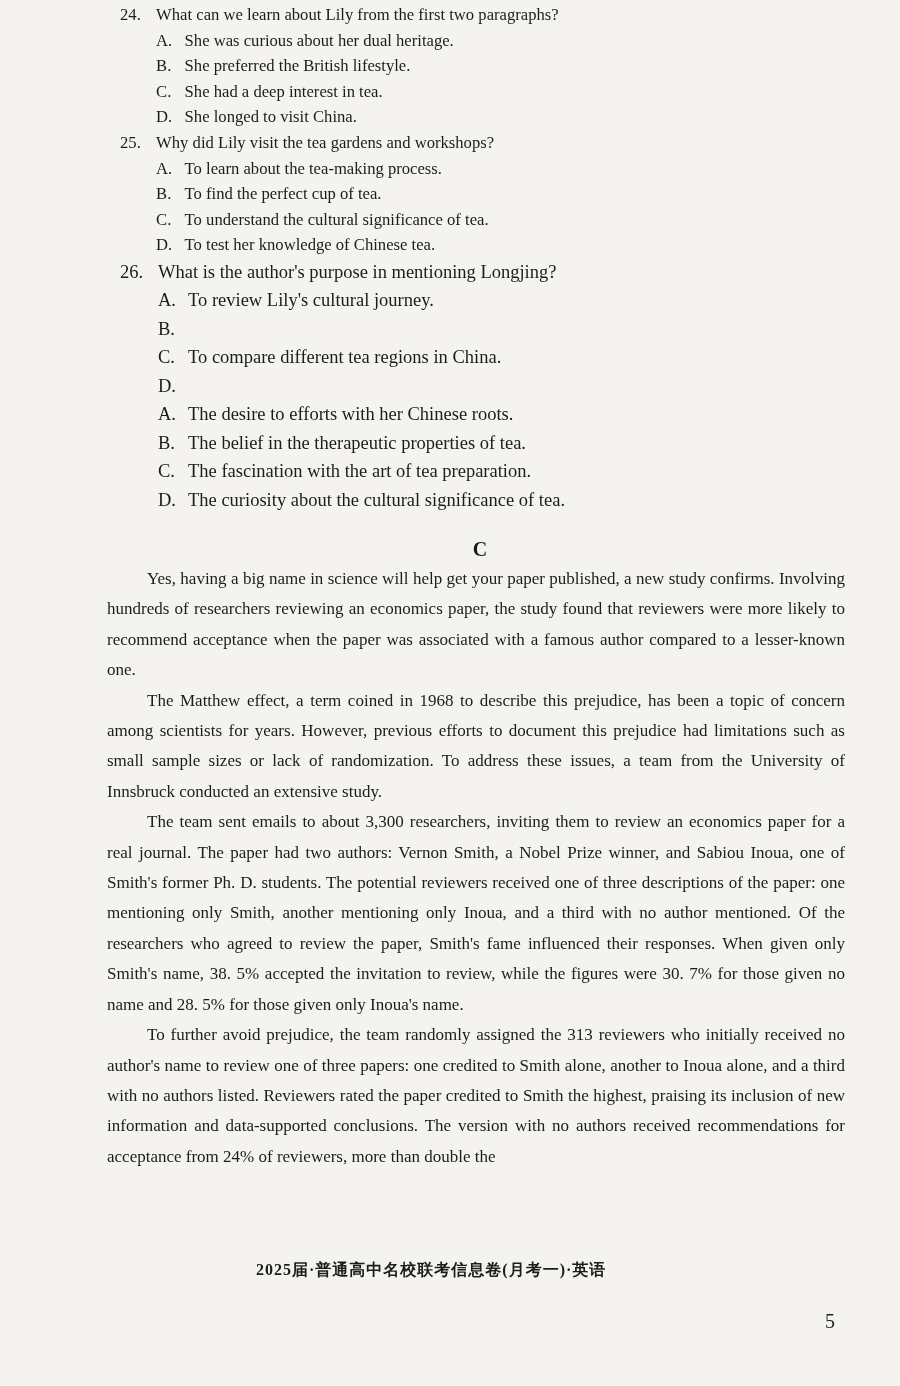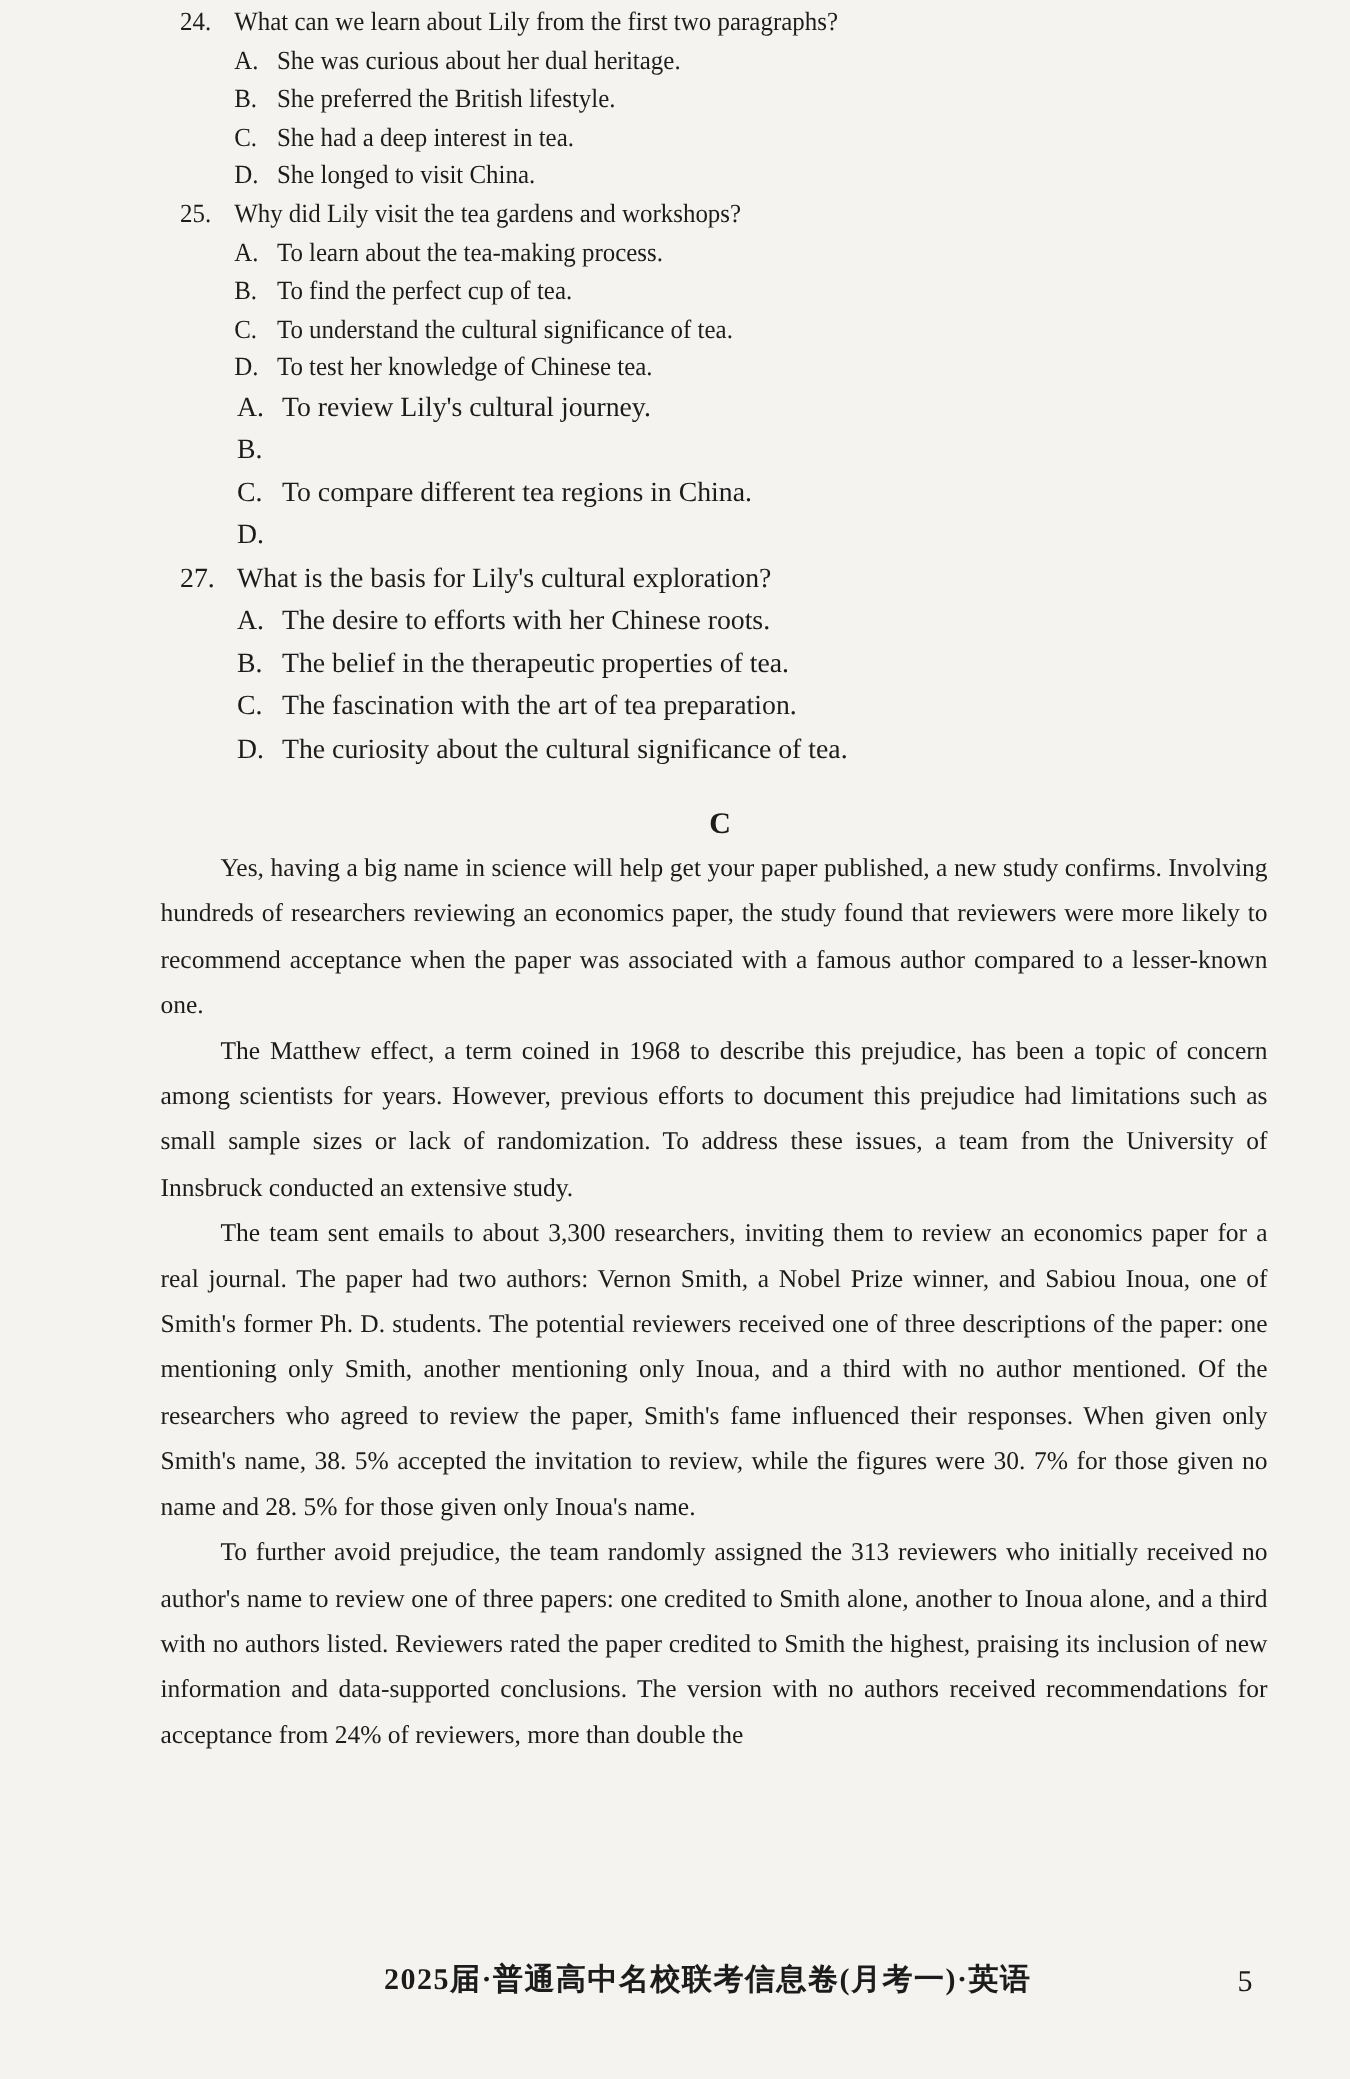--- a/index.html
+++ b/index.html
@@ -23,21 +23,21 @@
     .section-letter {
       position: absolute; left: 0; width: 960px; top: 538px; text-align: center;
       font-size: 20px; font-weight: bold;
     }
     .passage {
       position: absolute; left: 107px; top: 564px; width: 738px;
       font-size: 17px; line-height: 30.4px; text-align: justify;
     }
     .passage p { margin: 0; text-indent: 40px; }
     .footer {
-      position: absolute; left: 256px; top: 1306px; font-size: 20px; font-weight: bold;
+      position: absolute; left: 256px; top: 1260px; font-size: 16px; font-weight: bold;
       letter-spacing: 1px;
     }
     .page-num { position: absolute; left: 825px; top: 1310px; font-size: 20px; }
   </style>
 </head>
 <body>
 
 <div class="page">
 
   <div class="questions">
@@ -82,40 +82,40 @@
             <span>To understand the cultural significance of tea.</span>
           </div>
         <div class="opt">
             <span class="opt-letter">D.</span>
             <span>To test her knowledge of Chinese tea.</span>
           </div>
       </div>
     </div>
     <div class="q-set2">
       <div class="q">
+        <div class="q-stem">
+            <span class="q-num">26.</span>
+            <span>What is the author's purpose in mentioning Longjing?</span>
+          </div>
         <div class="opt">
             <span class="opt-letter">A.</span>
             <span>To review Lily's cultural journey.</span>
           </div>
         <div class="opt">
             <span class="opt-letter">B.</span>
           </div>
         <div class="opt">
             <span class="opt-letter">C.</span>
             <span>To compare different tea regions in China.</span>
           </div>
         <div class="opt">
             <span class="opt-letter">D.</span>
           </div>
       </div>
       <div class="q">
-        <div class="q-stem">
-            <span class="q-num">27.</span>
-            <span>What is the basis for Lily's cultural exploration?</span>
-          </div>
         <div class="opt">
             <span class="opt-letter">A.</span>
             <span>The desire to efforts with her Chinese roots.</span>
           </div>
         <div class="opt">
             <span class="opt-letter">B.</span>
             <span>The belief in the therapeutic properties of tea.</span>
           </div>
         <div class="opt">
             <span class="opt-letter">C.</span>

